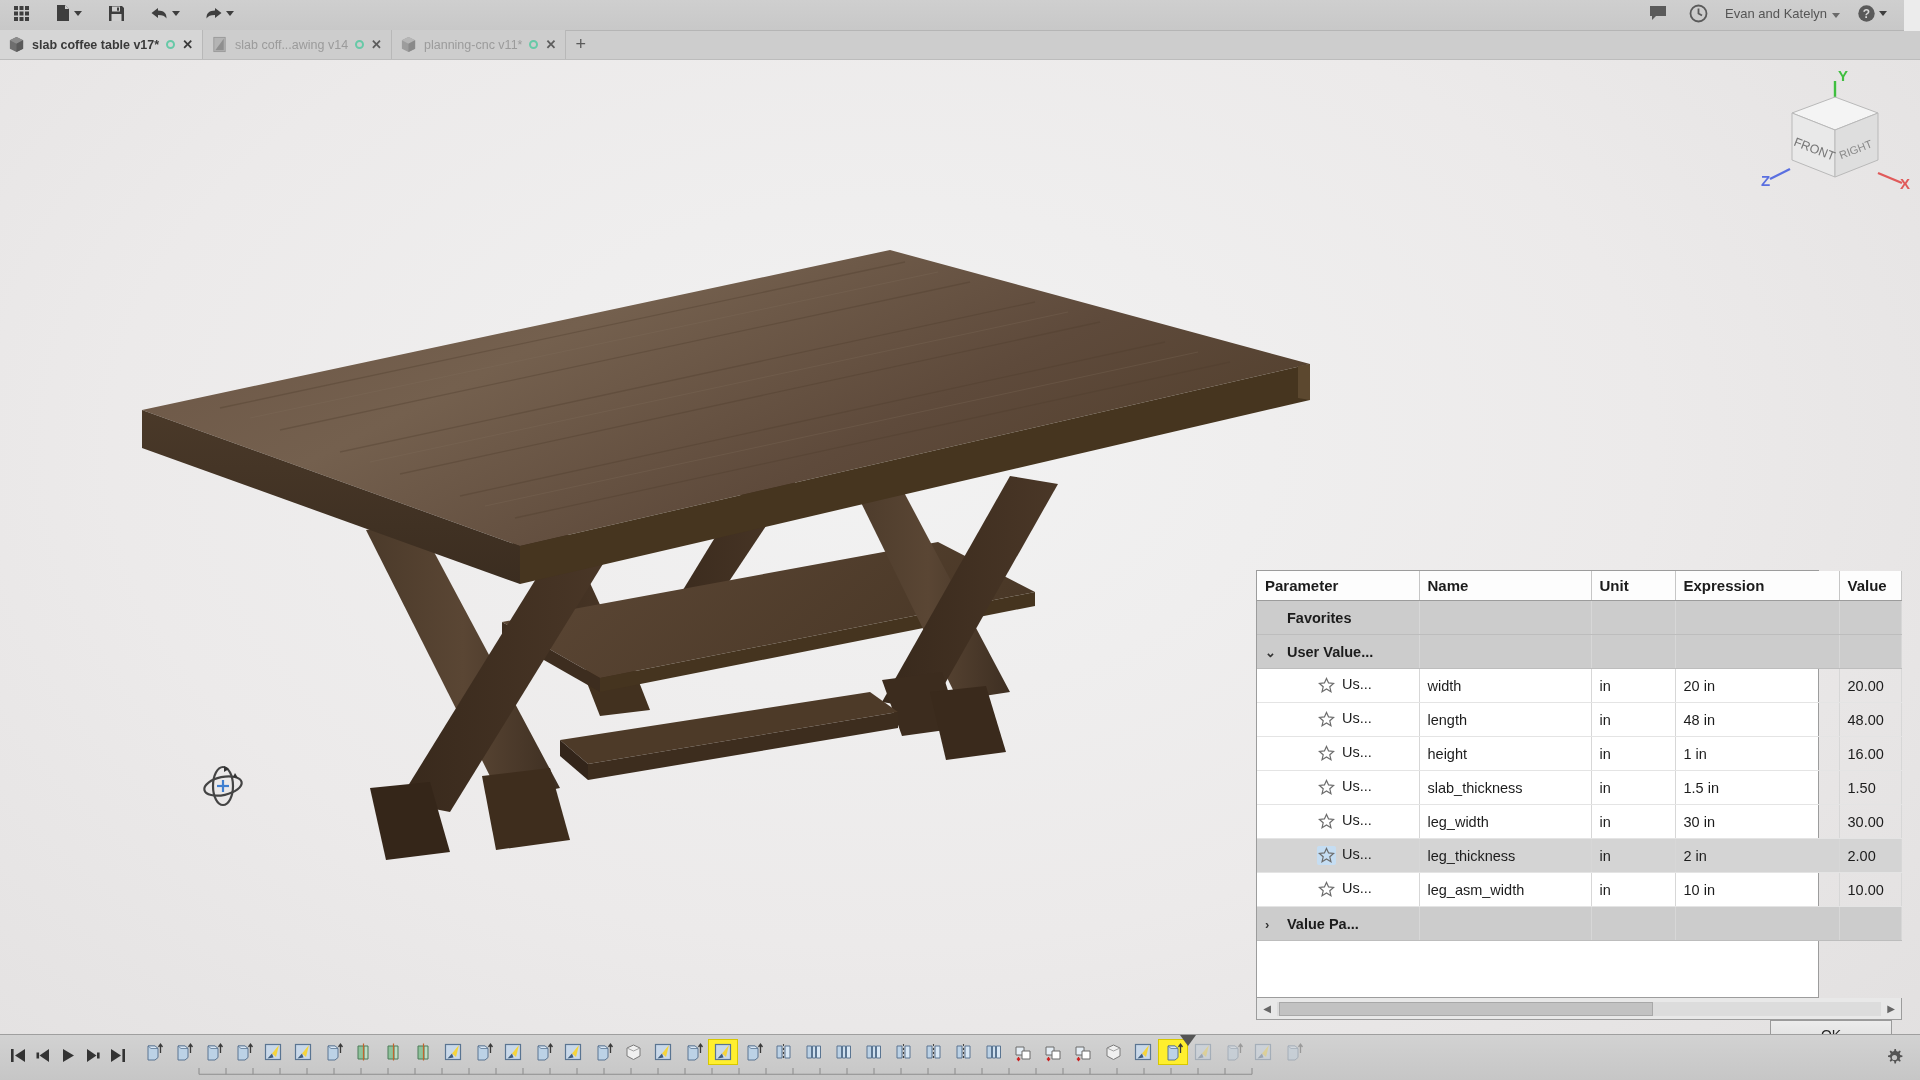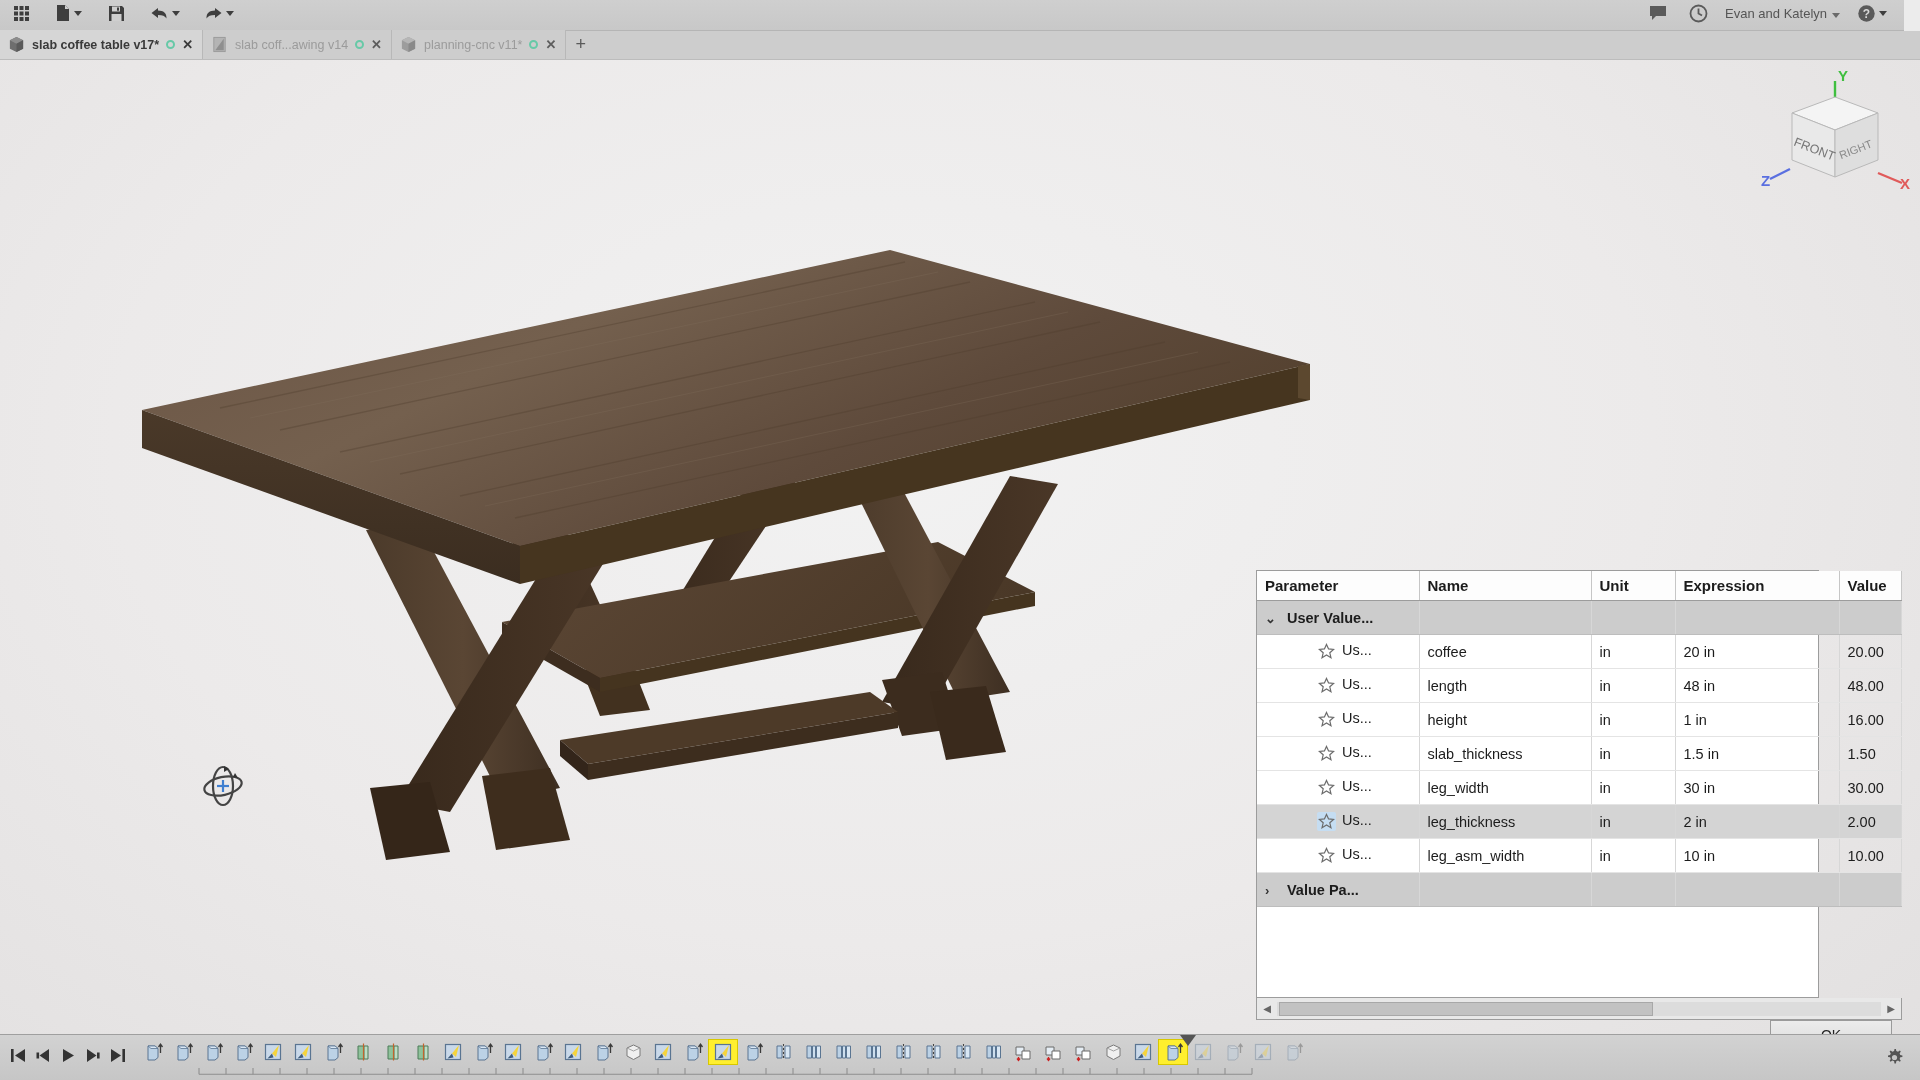--- a/index.html
+++ b/index.html
@@ -398,20 +398,29 @@
             <tr>
               <th>Parameter</th>
               <th>Name</th>
               <th>Unit</th>
               <th>Expression</th>
               <th>Value</th>
             </tr>
           </thead>
           <tbody>
 
+            <tr class="group">
+              <td class="c-param">
+                <span class="group-label">Favorites</span>
+              </td>
+              <td></td>
+                <td></td>
+                <td></td>
+                <td></td>
+            </tr>
 
             <tr class="group">
               <td class="c-param">
                 <span class="twisty">⌄</span>
                 <span class="group-label">User Value...</span>
               </td>
               <td></td>
                 <td></td>
                 <td></td>
                 <td></td>
@@ -421,21 +430,21 @@
               <td class="c-param">
                 <span class="star-cell">
                   <span class="star-box">
                     <svg width="17" height="17" viewBox="0 0 18 18">
                         <path d="M9 1.5 l2.2 4.8 5.3 .5 -4 3.6 1.2 5.2 -4.7-2.8 -4.7 2.8 1.2-5.2 -4-3.6 5.3-.5 Z" fill="none" stroke="#6c6c6c" stroke-width="1.3"></path>
                       </svg>
                   </span>
                   <span class="us-text">Us...</span>
                 </span>
               </td>
-              <td>coffee</td>
+              <td>width</td>
               <td>in</td>
               <td>20 in</td>
               <td>20.00</td>
             </tr>
 
             <tr>
               <td class="c-param">
                 <span class="star-cell">
                   <span class="star-box">
                     <svg width="17" height="17" viewBox="0 0 18 18">

